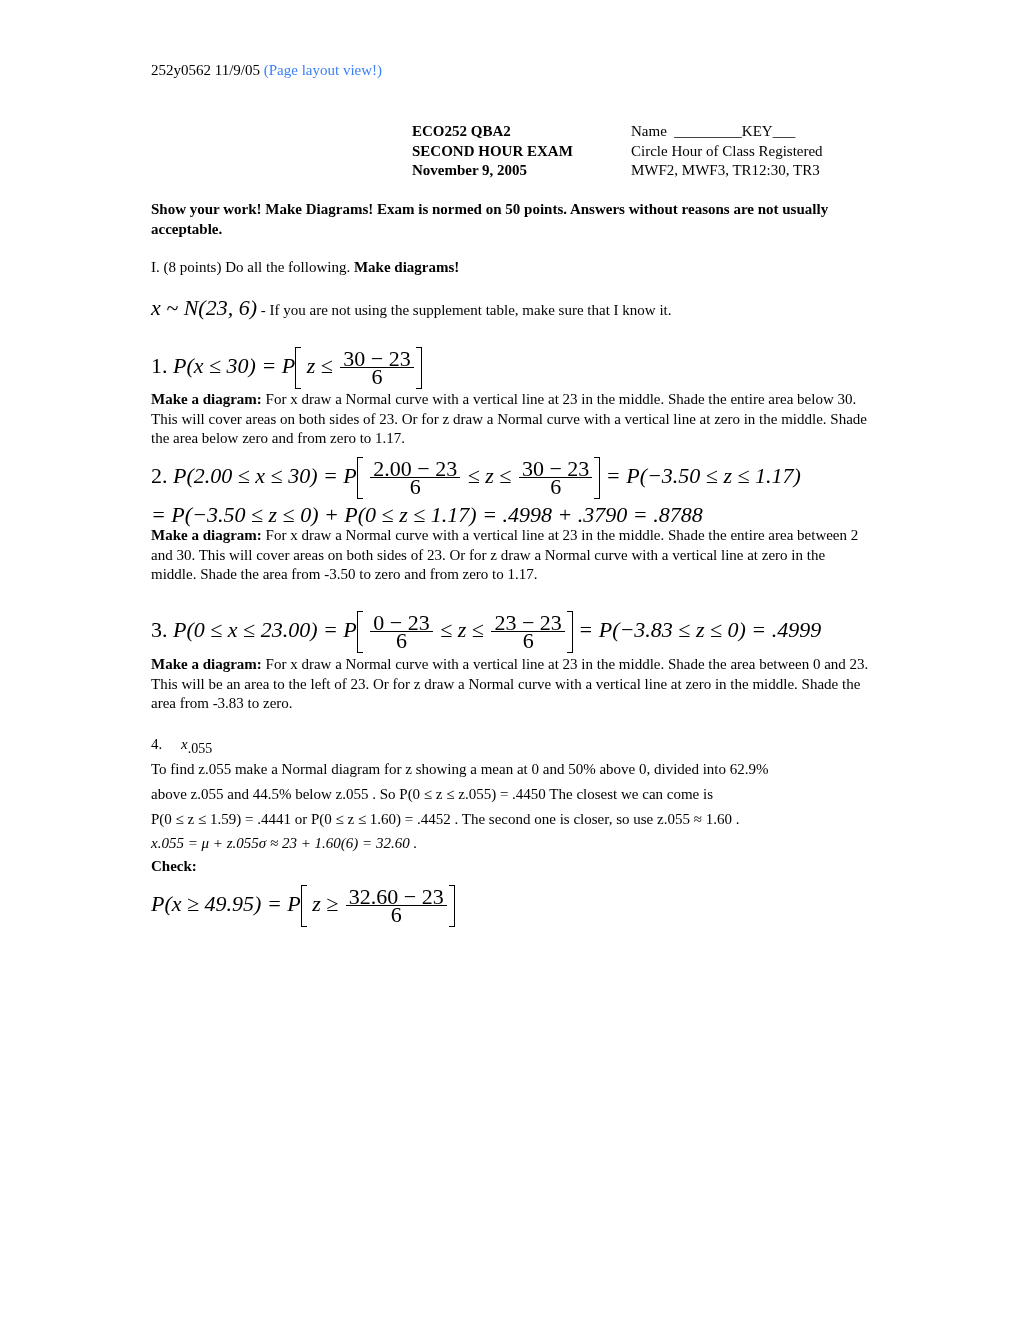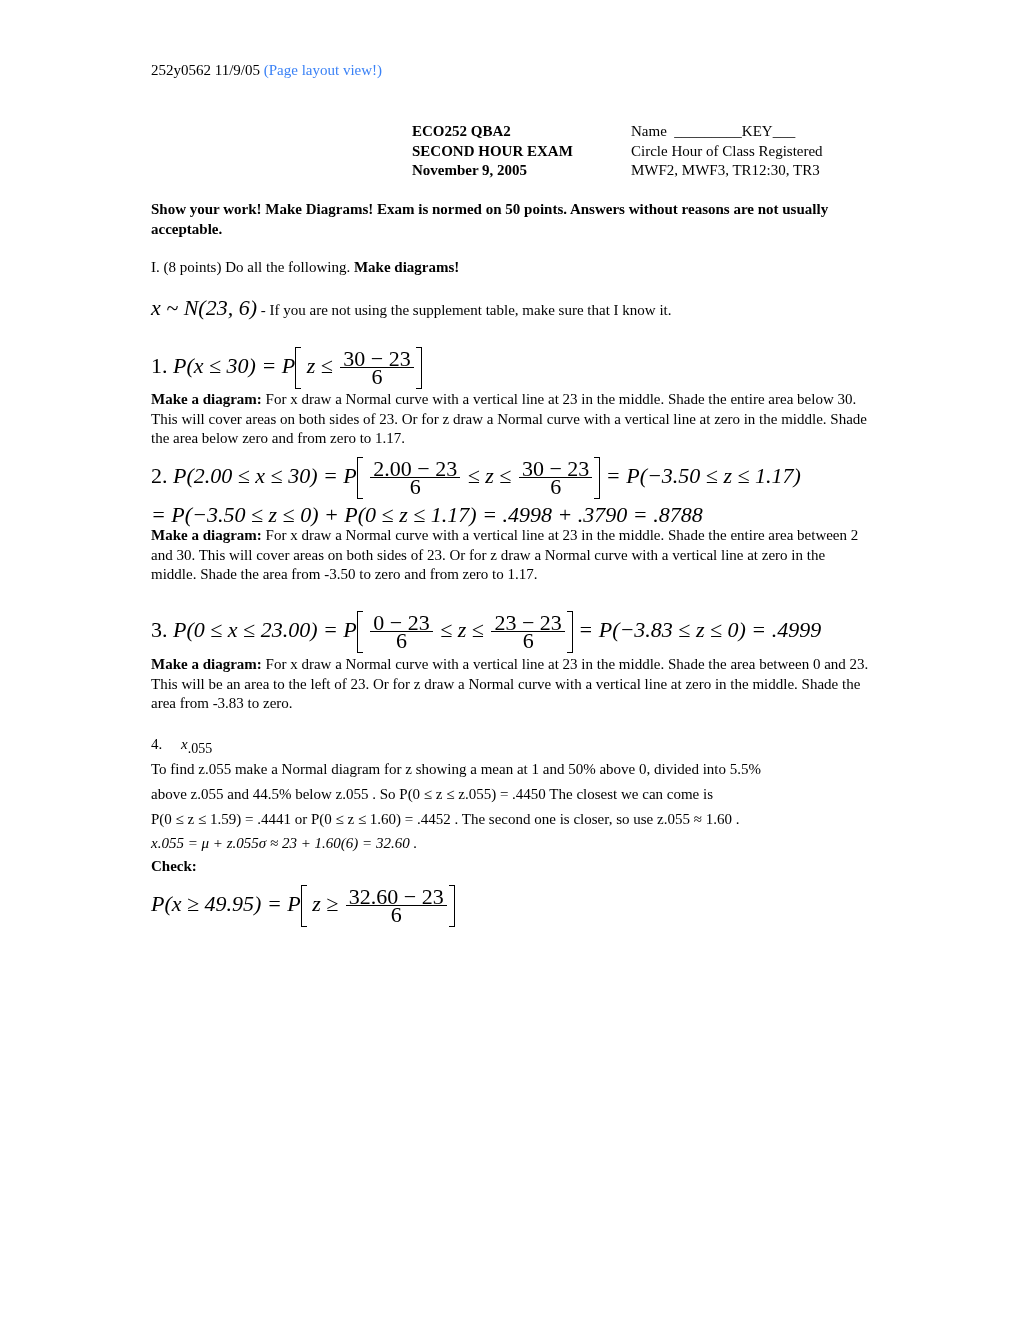--- a/index.html
+++ b/index.html
@@ -80,21 +80,21 @@
   <span class="frac"><span class="n">23 − 23</span><span class="d">6</span></span><span class="brk r"></span>
   <span class="i">= P(−3.83 ≤ z ≤ 0) = .4999</span>
 </div>
 <div class="para" style="top:655px;">
   <span class="b">Make a diagram:</span><span> For x draw a Normal curve with a vertical line at 23 in the middle. Shade the area between 0 and 23. This will be an area to the left of 23. Or for z draw a Normal curve with a vertical line at zero in the middle. Shade the area from -3.83 to zero.</span>
 </div>
 
 <div class="para" style="top:735px;">
   <span>4.</span>&nbsp;&nbsp;&nbsp;&nbsp;&nbsp;<span class="i">x</span><sub>.055</sub>
 </div>
-<div class="para" style="top:760px;">To find z.055 make a Normal diagram for z showing a mean at 1 and 50% above 0, divided into 5.5%</div>
+<div class="para" style="top:760px;">To find z.055 make a Normal diagram for z showing a mean at 0 and 50% above 0, divided into 62.9%</div>
 <div class="para" style="top:785px;">above z.055 and 44.5% below z.055 . So P(0 ≤ z ≤ z.055) = .4450 The closest we can come is</div>
 <div class="para" style="top:810px;">P(0 ≤ z ≤ 1.59) = .4441 or P(0 ≤ z ≤ 1.60) = .4452 . The second one is closer, so use z.055 ≈ 1.60 .</div>
 <div class="para i" style="top:834px;">x.055 = μ + z.055σ ≈ 23 + 1.60(6) = 32.60 .</div>
 <div class="para b" style="top:857px;">Check:</div>
 <div class="para math" style="top:880px;width:740px;">
   <span class="i">P(x ≥ 49.95) = P</span><span class="brk l"></span>
   <span class="i">z ≥</span>
   <span class="frac"><span class="n">32.60 − 23</span><span class="d">6</span></span><span class="brk r"></span>
 </div>
 

